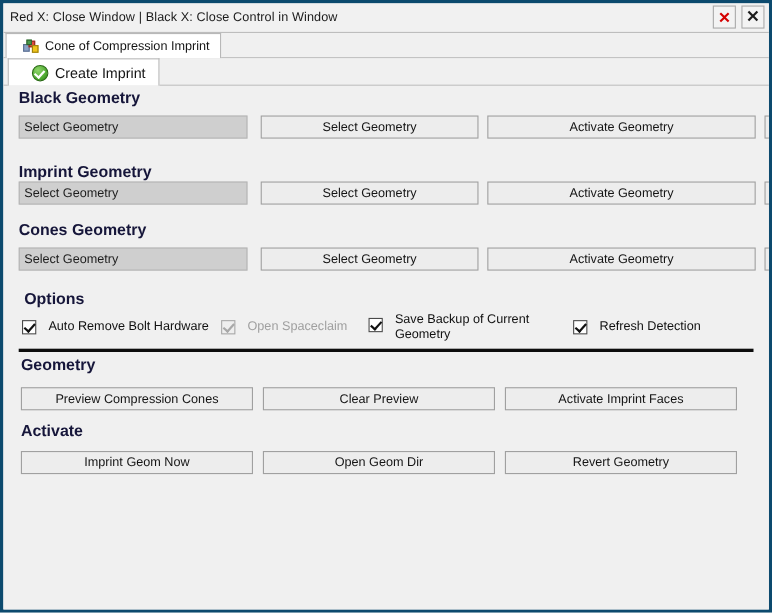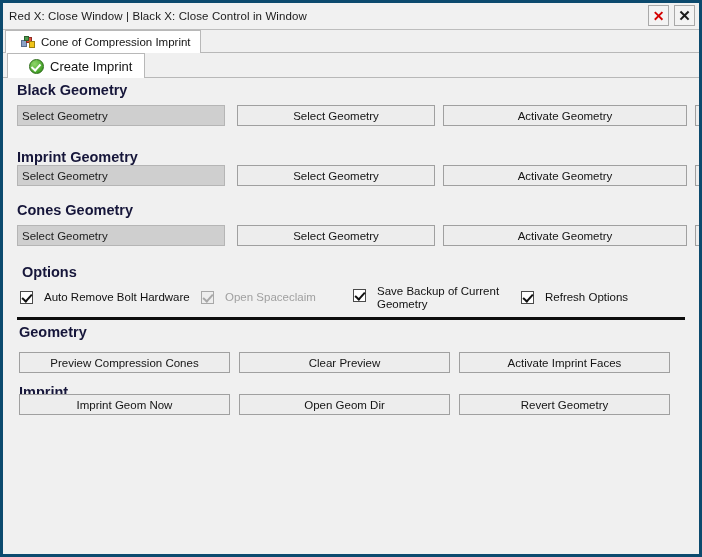--- a/index.html
+++ b/index.html
@@ -332,44 +332,44 @@
     <div class="cb-wrap" style="position:absolute; left:17px; top:213px;">
       <span class="cb-box checked"></span>
       <span class="cb-label">Auto Remove Bolt Hardware</span>
     </div>
 
     <div class="cb-wrap disabled" style="position:absolute; left:183px; top:213px;padding-left:15px;">
       <span class="cb-box checked"></span>
       <span class="cb-label">Open Spaceclaim</span>
     </div>
 
-    <div class="cb-wrap" style="position:absolute; left:350px; top:207px; align-items:flex-start;">
+    <div class="cb-wrap" style="position:absolute; left:332px; top:207px; align-items:flex-start;">
       <span class="cb-box checked" style="margin-top:4px;"></span>
       <span class="cb-label two-line">Save Backup of Current Geometry</span>
     </div>
 
     <div class="cb-wrap" style="position:absolute; left:518px; top:213px;">
       <span class="cb-box checked"></span>
-      <span class="cb-label">Refresh Options</span>
+      <span class="cb-label">Refresh Detection</span>
     </div>
 
     <div class="divider-thick" style="position:absolute; left:14px; top:239px; width:668px;"></div>
 
     <div style="position:absolute; left:16px; top:246px;">
       <div class="section-title">Geometry</div>
     </div>
     <div class="row" style="position:absolute; left:16px; top:274px; gap:9px;">
       <div class="btn btn-wide">Preview Compression Cones</div>
       <div class="btn btn-wide">Clear Preview</div>
       <div class="btn btn-wide">Activate Imprint Faces</div>
     </div>
 
     <div style="position:absolute; left:16px; top:306px;">
-      <div class="section-title">Imprint</div>
-    </div>
-    <div class="row" style="position:absolute; left:16px; top:316px; gap:9px;justify-content:center;">
+      <div class="section-title">Activate</div>
+    </div>
+    <div class="row" style="position:absolute; left:16px; top:332px; gap:9px;justify-content:center;">
       <div class="btn btn-wide">Imprint Geom Now</div>
       <div class="btn btn-wide">Open Geom Dir</div>
       <div class="btn btn-wide">Revert Geometry</div>
     </div>
 
   </div>
 </div>
 
 </body></html>

